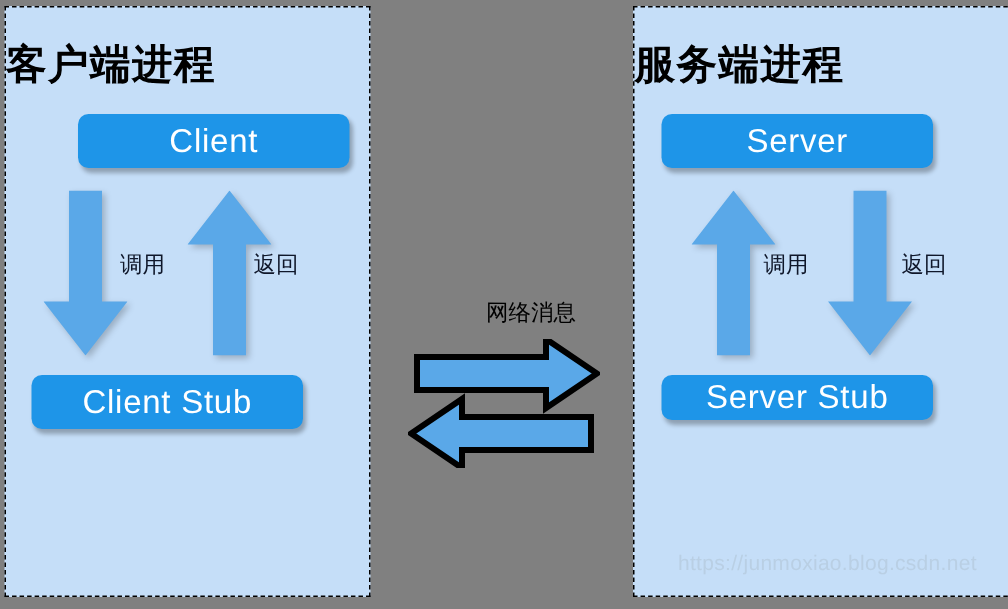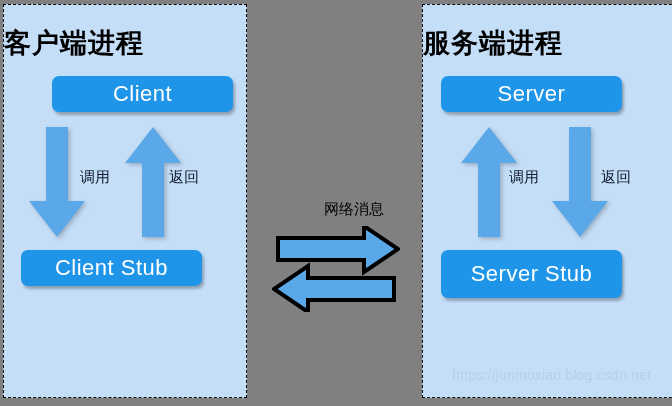--- a/index.html
+++ b/index.html
@@ -50,21 +50,21 @@
     align-items: center;
     justify-content: center;
     color: #ffffff;
     font-size: 22px;
     letter-spacing: 0.5px;
     box-sizing: border-box;
   }
   #box-client      { left: 21px;  top: 76px;  width: 181px; height: 36px; margin-left: 31px; }
   #box-client-stub { left: 21px;  top: 250px; width: 181px; height: 36px; }
   #box-server      { left: 441px; top: 76px;  width: 181px; height: 36px; }
-  #box-server-stub { left: 441px; top: 250px; width: 181px; height: 48px; }
+  #box-server-stub { left: 441px; top: 250px; width: 181px; height: 30px; }
 
   
   .v-arrow {
     position: absolute;
     width: 56px;
     height: 110px;
     filter: drop-shadow(2px 2px 2px rgba(0,0,0,0.22));
   }
   .v-arrow svg { display: block; width: 100%; height: 100%; }
 

